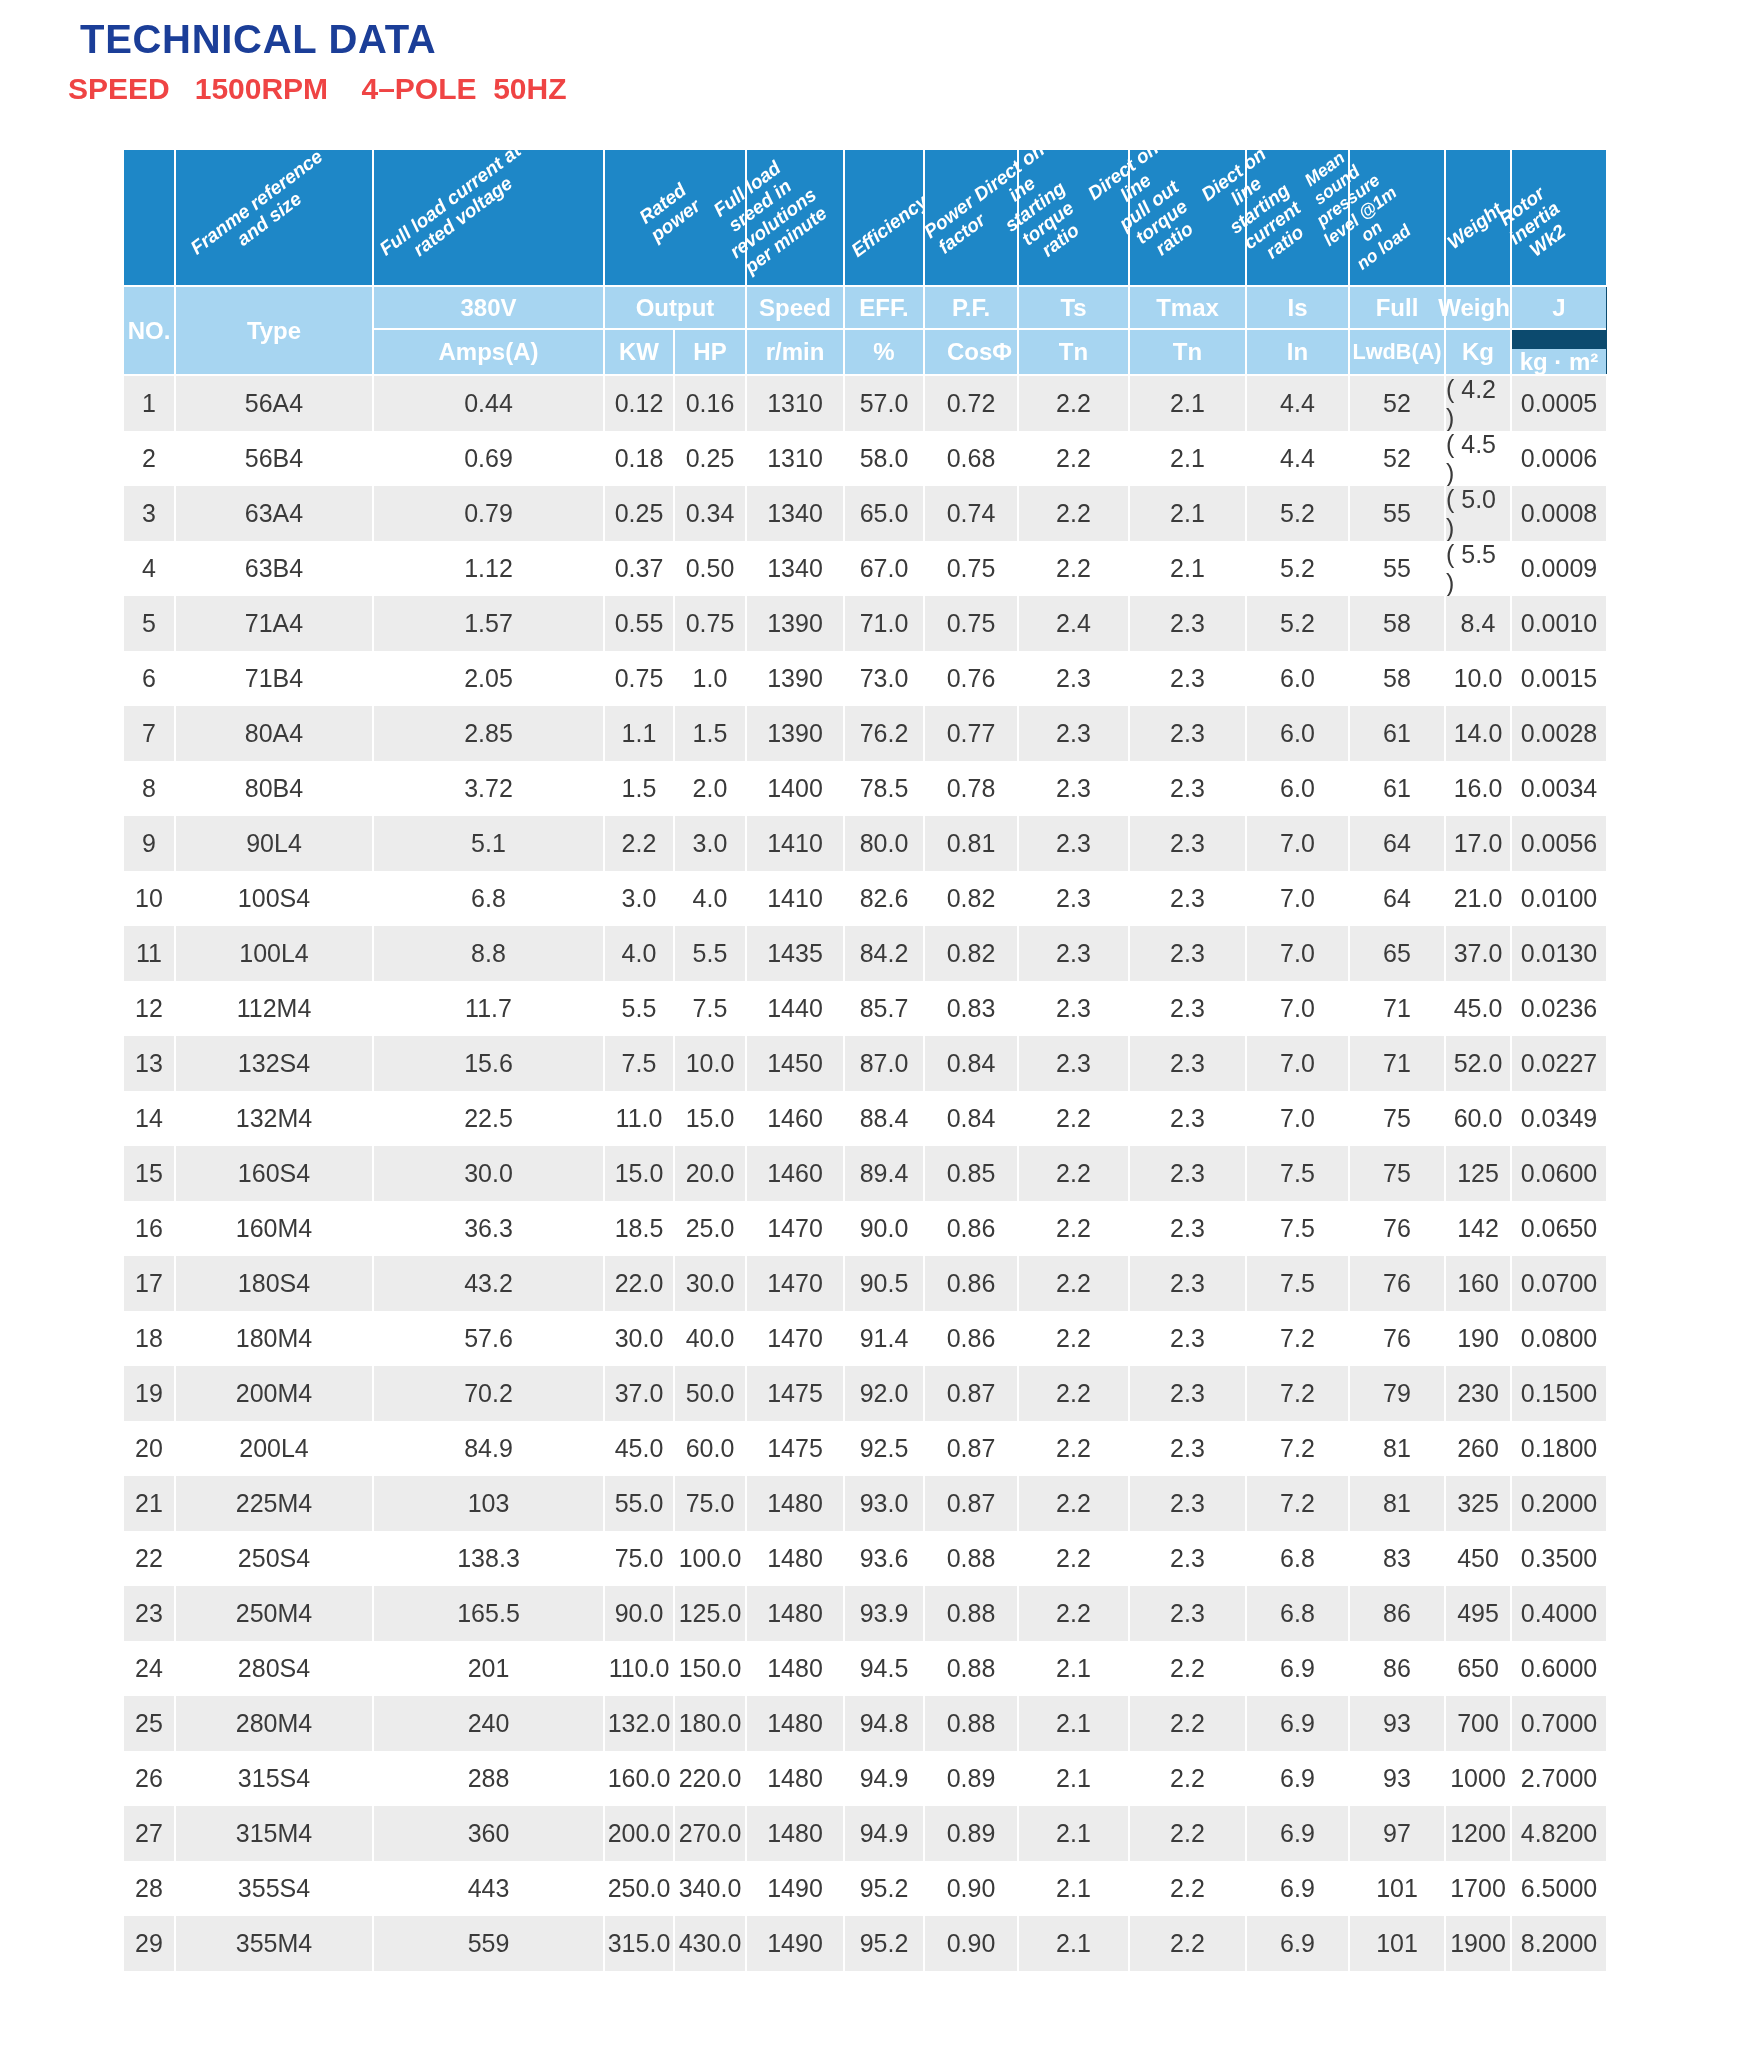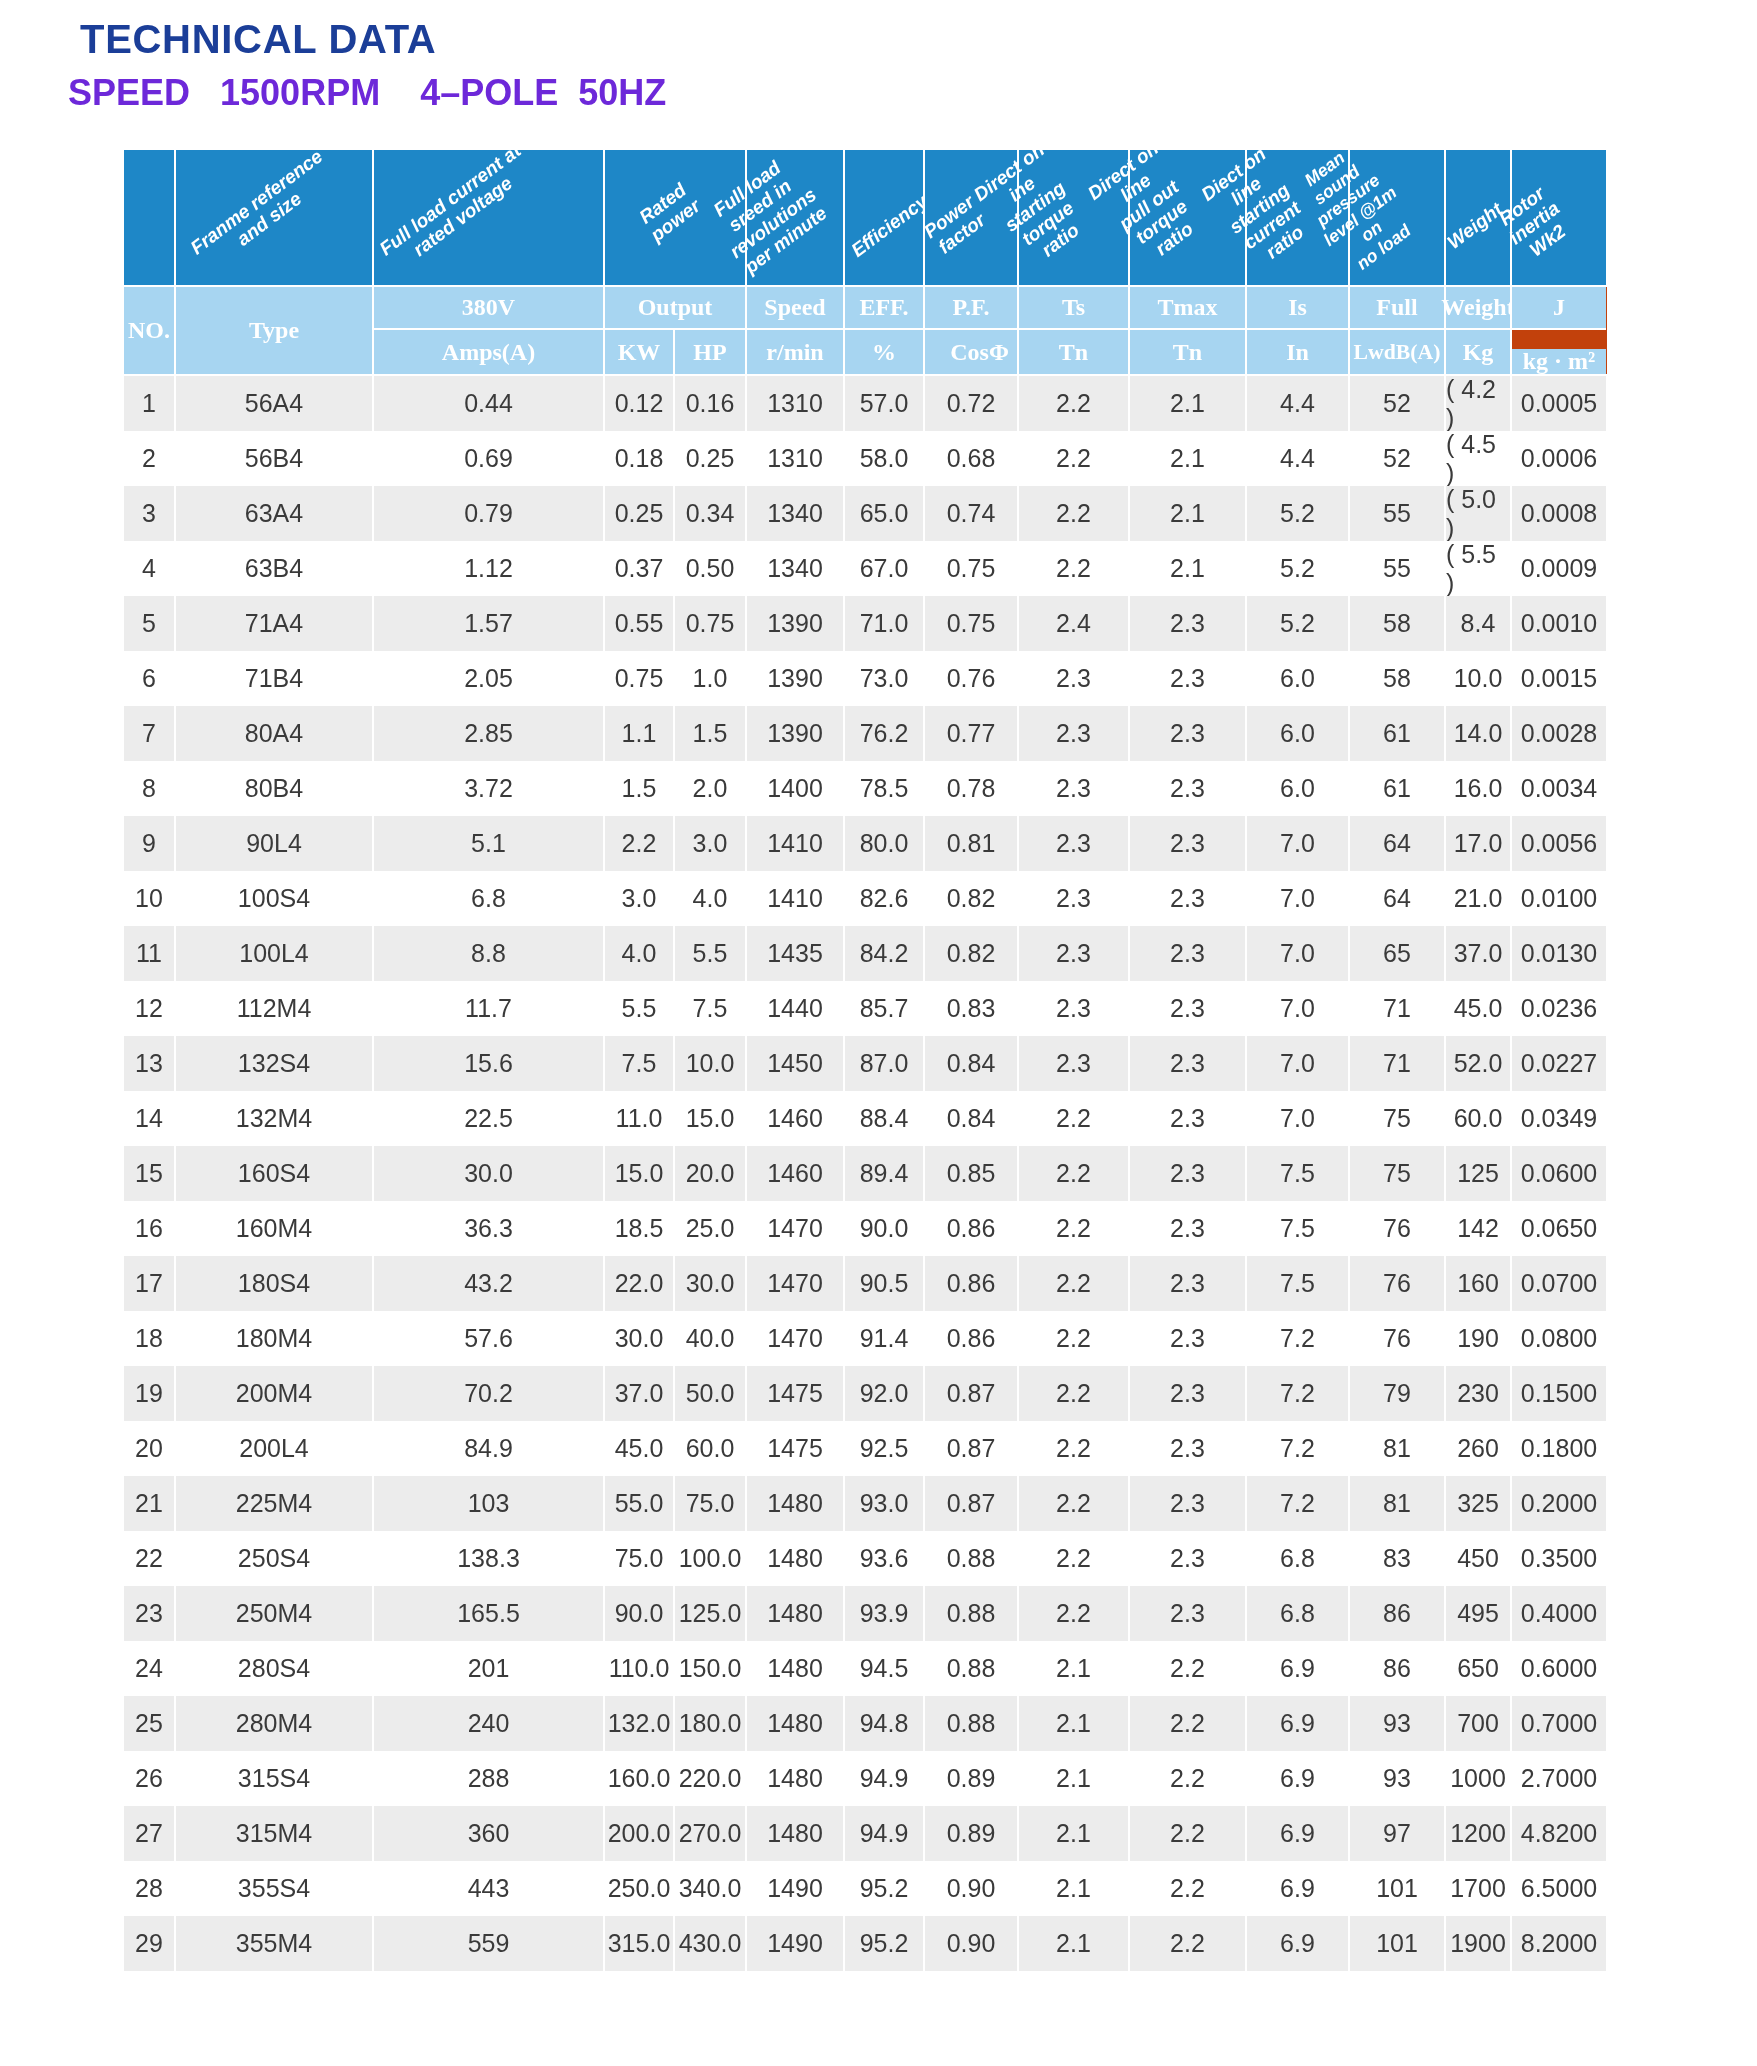--- a/index.html
+++ b/index.html
@@ -18,23 +18,23 @@
     top: 17px;
     font-size: 40px;
     font-weight: bold;
     letter-spacing: 0.7px;
     color: #1b3e98;
   }
   .subtitle {
     position: absolute;
     left: 68px;
     top: 72px;
-    font-size: 36px;
-    font-weight: bold;
-    color: #6d28d9;
+    font-size: 30px;
+    font-weight: bold;
+    color: #ef4444;
     white-space: pre;
   }
   .tbl {
     position: absolute;
     left: 124px;
     top: 150px;
     width: 1483px;
   }
   
   .band {
@@ -59,22 +59,21 @@
     line-height: 1.12;
     white-space: pre-line;
     text-align: center;
   }
   
   .sub {
     display: grid;
     grid-template-columns: 52px 198px 231px 70px 72px 98px 80px 94px 111px 117px 103px 96px 66px 94px;
     grid-template-rows: 43px 44px;
     border-top: 2.1px solid #ffffff;
-    background: #c2410c;
-    font-family: Liberation Serif, serif;
+    background: #0c4a6e;
   }
   .sc {
     display: flex;
     align-items: center;
     justify-content: center;
     background: #a7d5f1;
     color: #ffffff;
     font-weight: bold;
     font-size: 24px;
     border-right: 2.1px solid #ffffff;

